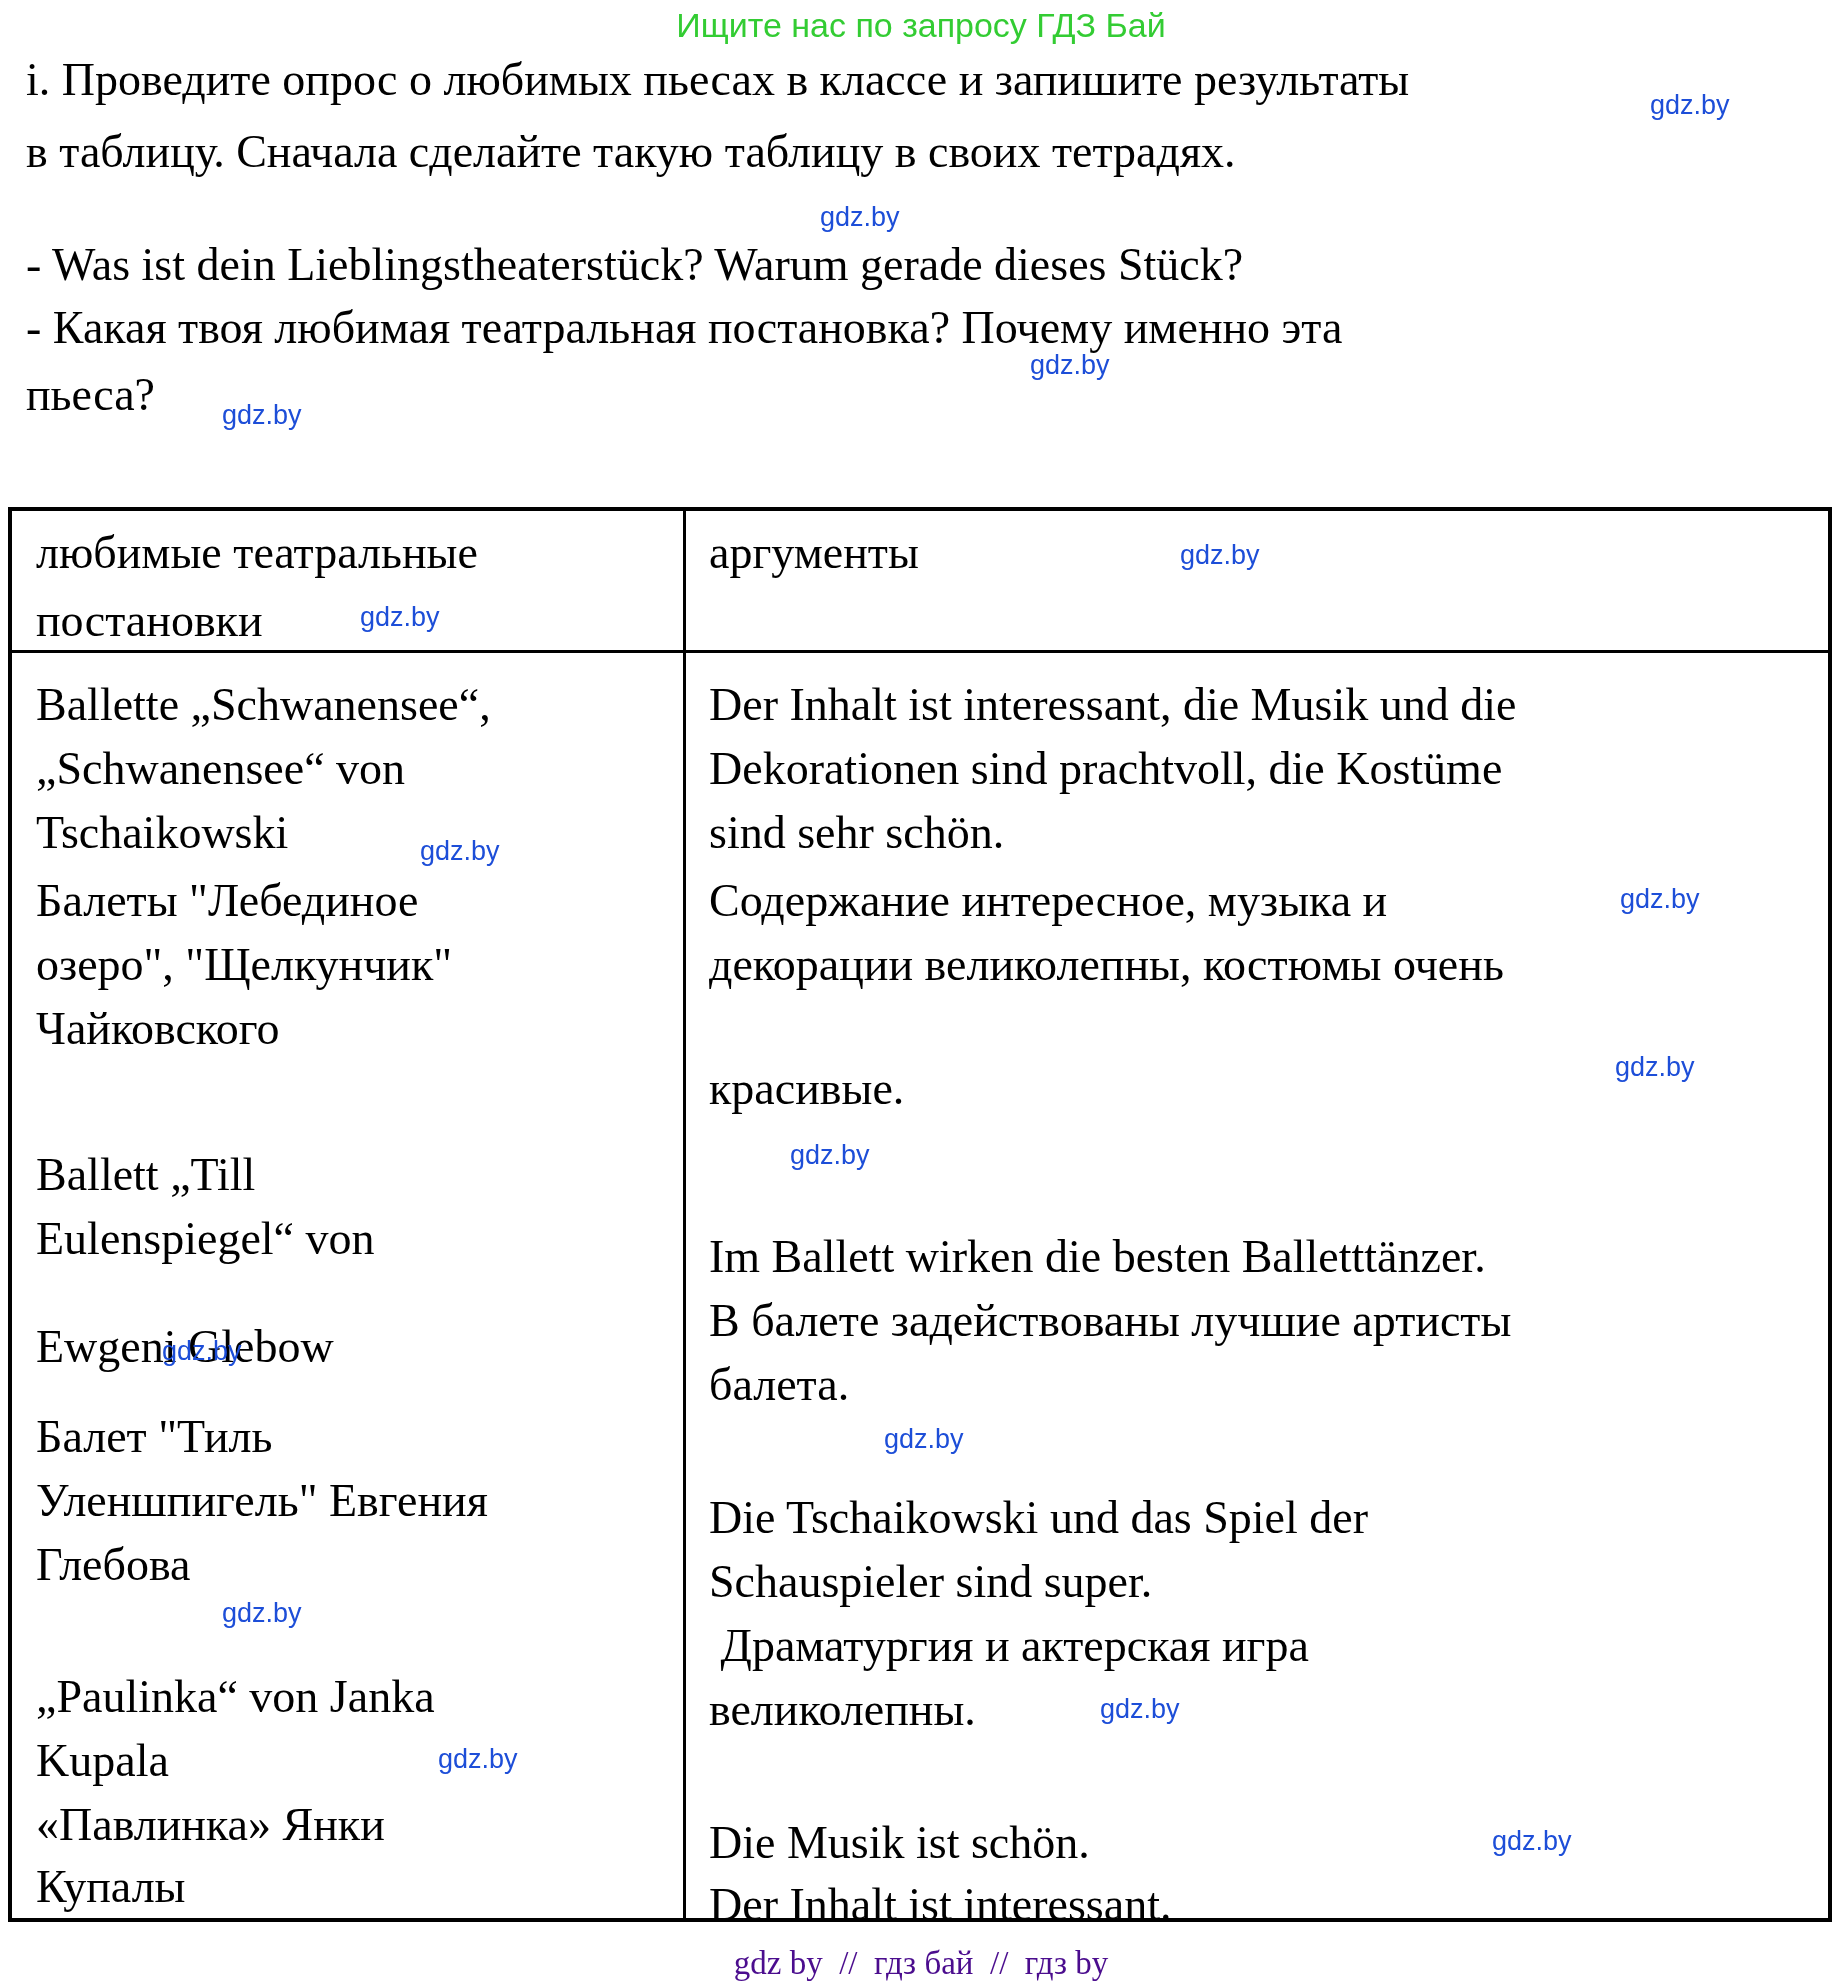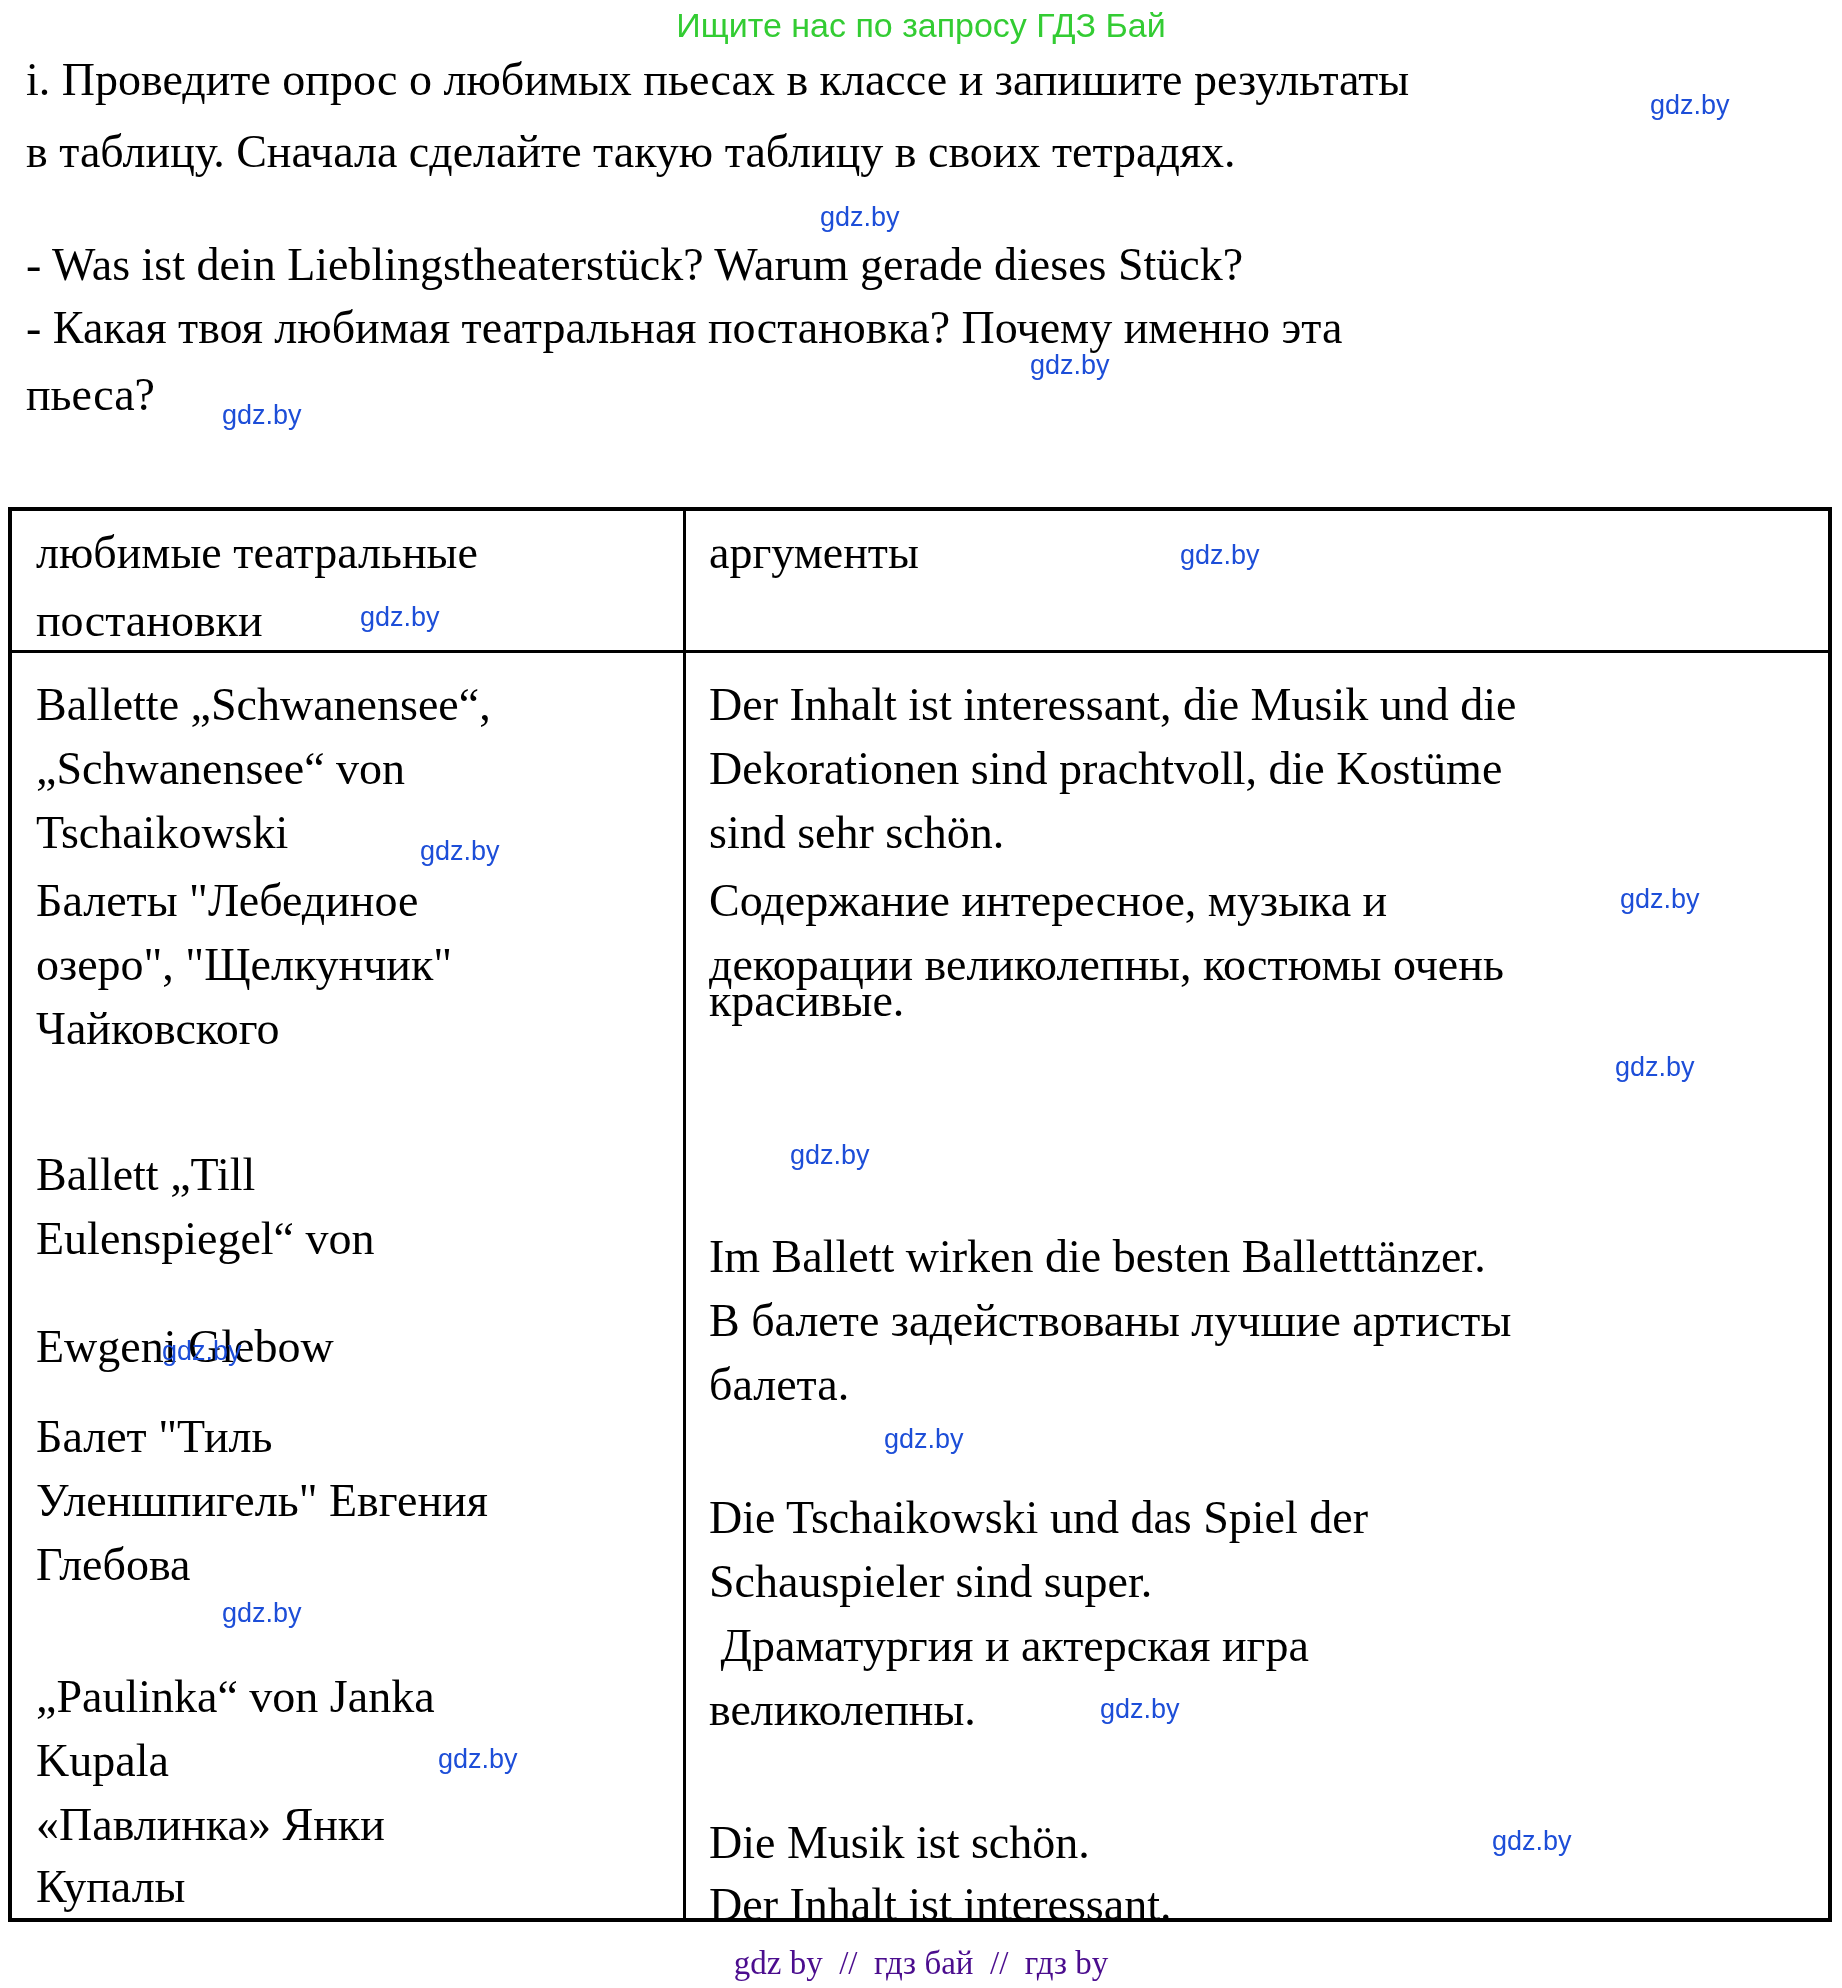--- a/index.html
+++ b/index.html
@@ -99,21 +99,21 @@
   <div class="ln" style="left:36px; top:1672px;">„Paulinka“ von Janka</div>
   <div class="ln" style="left:36px; top:1736px;">Kupala</div>
   <div class="ln" style="left:36px; top:1800px;">«Павлинка» Янки</div>
   <div class="ln" style="left:36px; top:1862px;">Купалы</div>
 
   <div class="ln" style="left:709px; top:680px;">Der Inhalt ist interessant, die Musik und die</div>
   <div class="ln" style="left:709px; top:744px;">Dekorationen sind prachtvoll, die Kostüme</div>
   <div class="ln" style="left:709px; top:808px;">sind sehr schön.</div>
   <div class="ln" style="left:709px; top:876px;">Содержание интересное, музыка и</div>
   <div class="ln" style="left:709px; top:940px;">декорации великолепны, костюмы очень</div>
-  <div class="ln" style="left:709px; top:976px;text-align:center;">красивые.</div>
+  <div class="ln" style="left:709px; top:1064px;text-align:center;">красивые.</div>
   <div class="ln" style="left:709px; top:1232px;">Im Ballett wirken die besten Balletttänzer.</div>
   <div class="ln" style="left:709px; top:1296px;">В балете задействованы лучшие артисты</div>
   <div class="ln" style="left:709px; top:1360px;">балета.</div>
   <div class="ln" style="left:709px; top:1493px;">Die Tschaikowski und das Spiel der</div>
   <div class="ln" style="left:709px; top:1557px;">Schauspieler sind super.</div>
   <div class="ln" style="left:709px; top:1621px;"> Драматургия и актерская игра</div>
   <div class="ln" style="left:709px; top:1685px;">великолепны.</div>
   <div class="ln" style="left:709px; top:1818px;">Die Musik ist schön.</div>
   <div class="ln" style="left:709px; top:1880px;">Der Inhalt ist interessant.</div>
 

